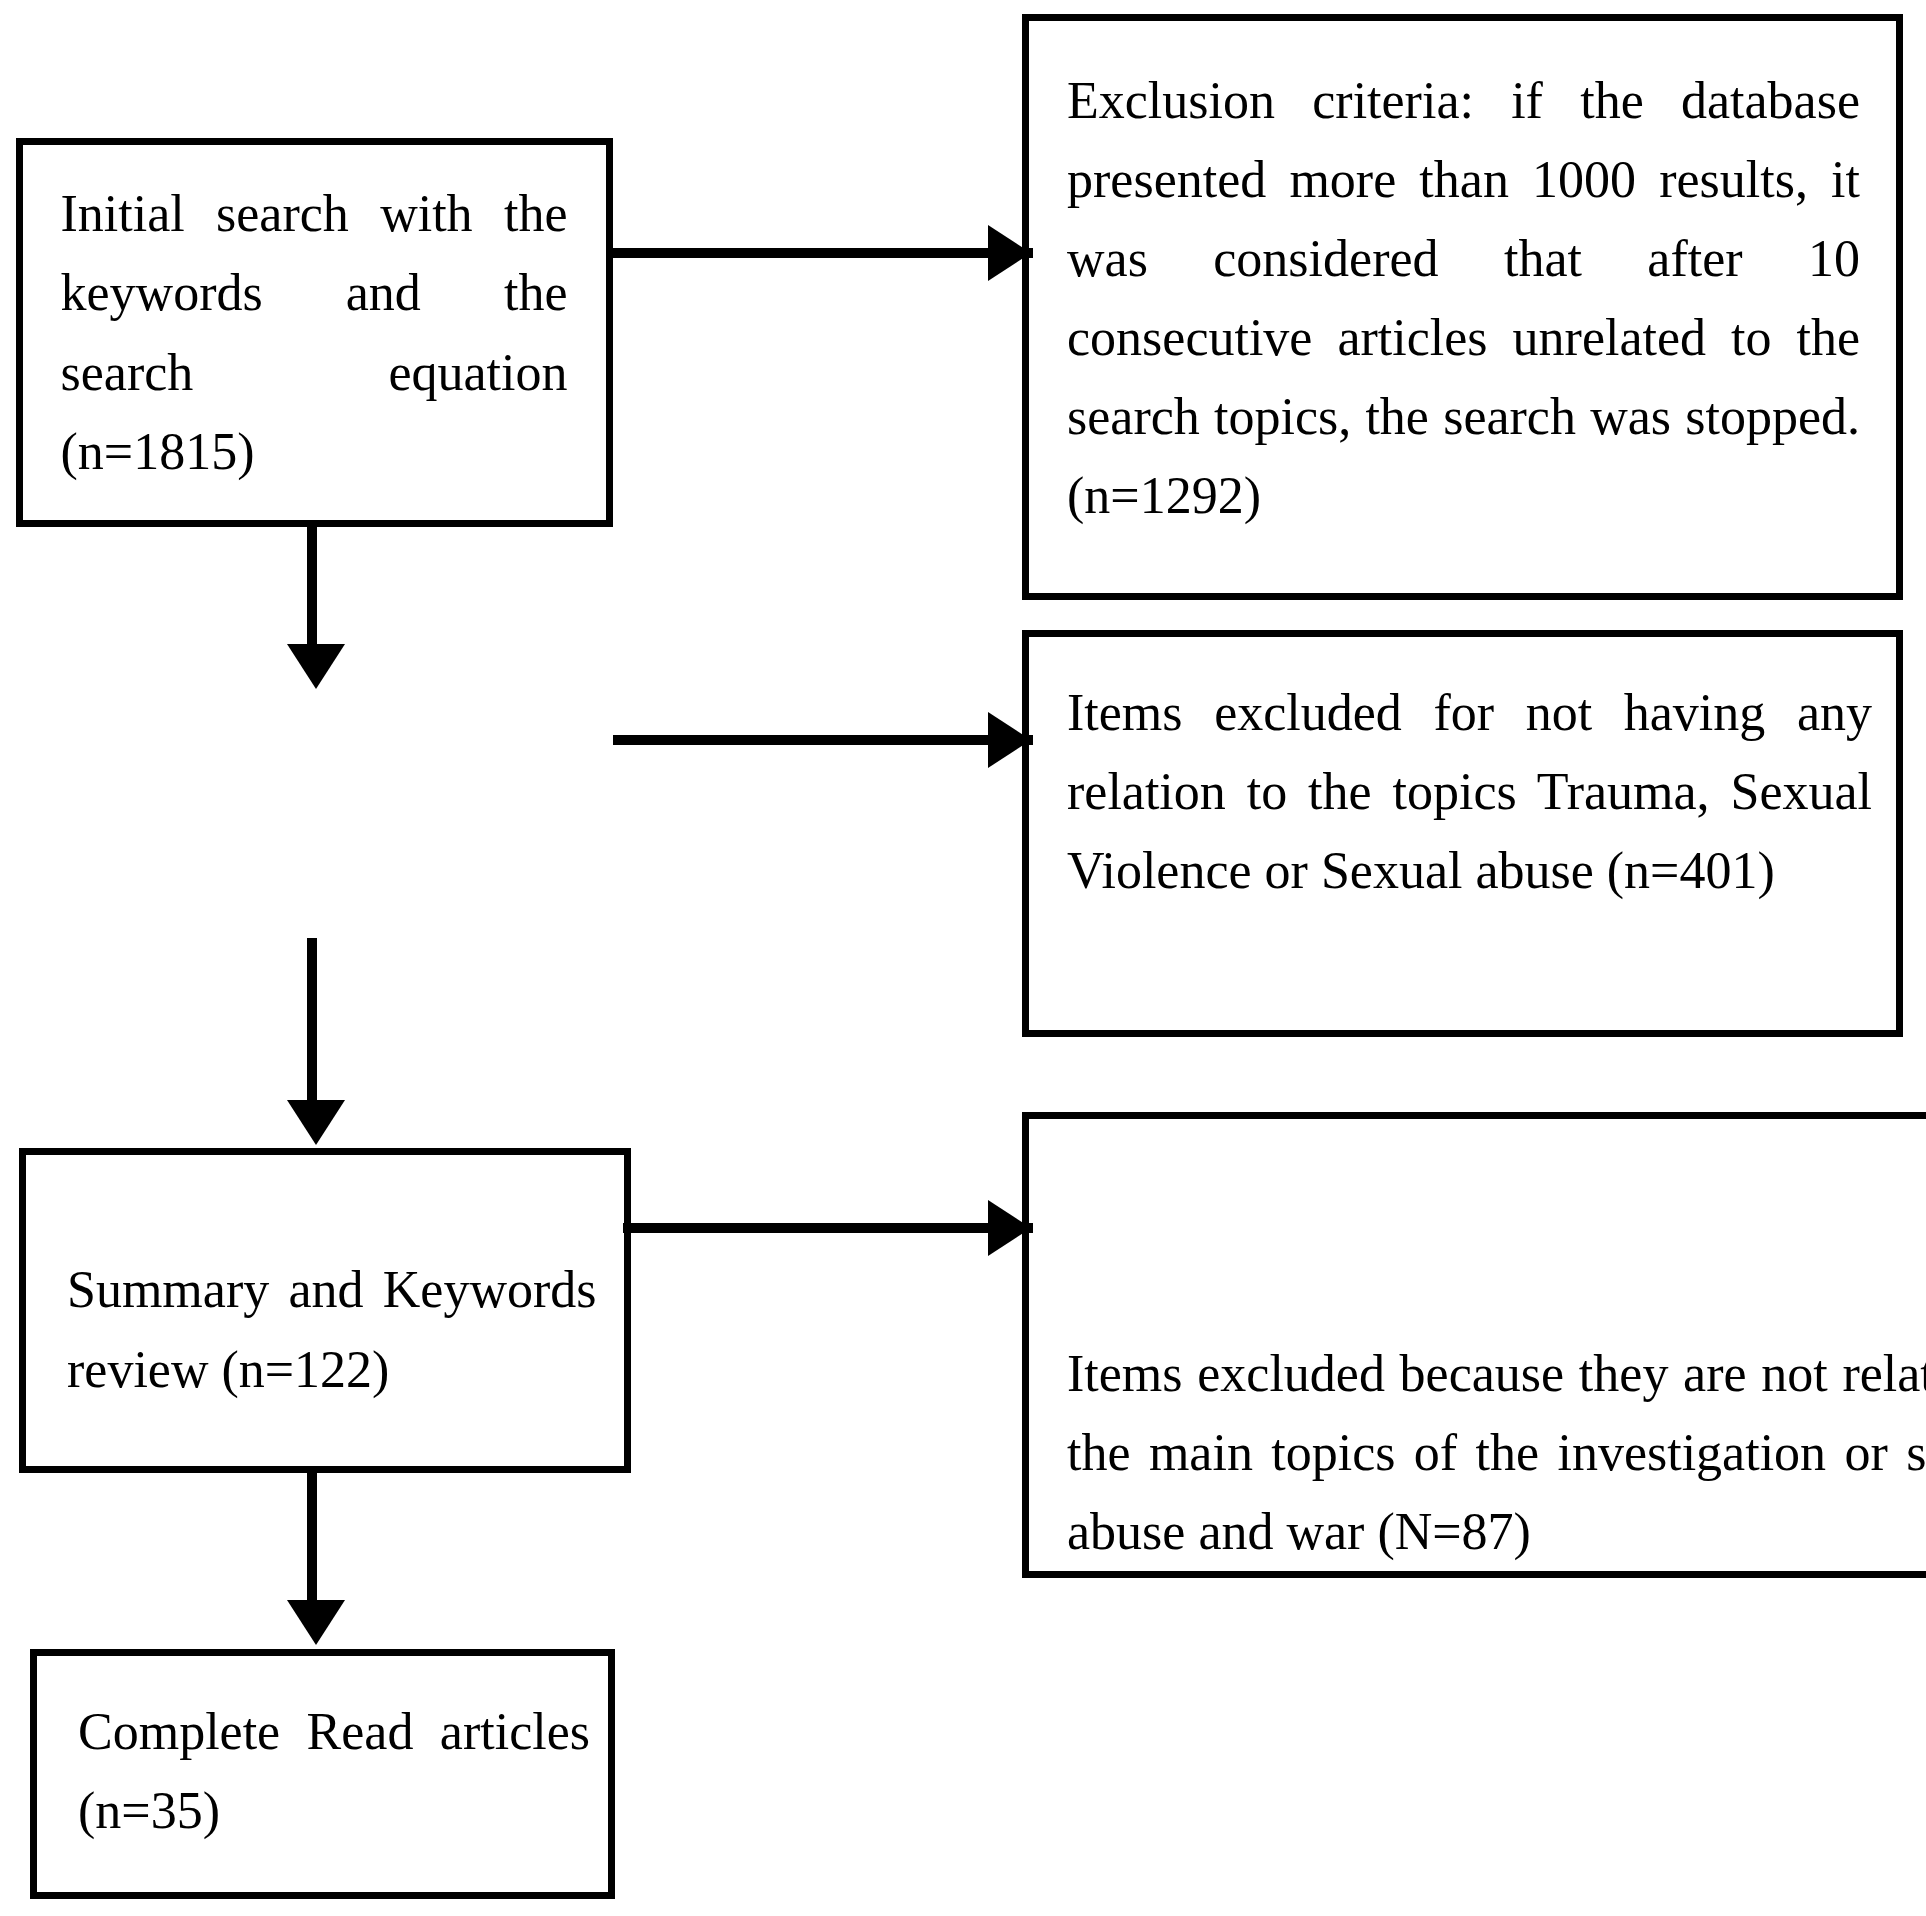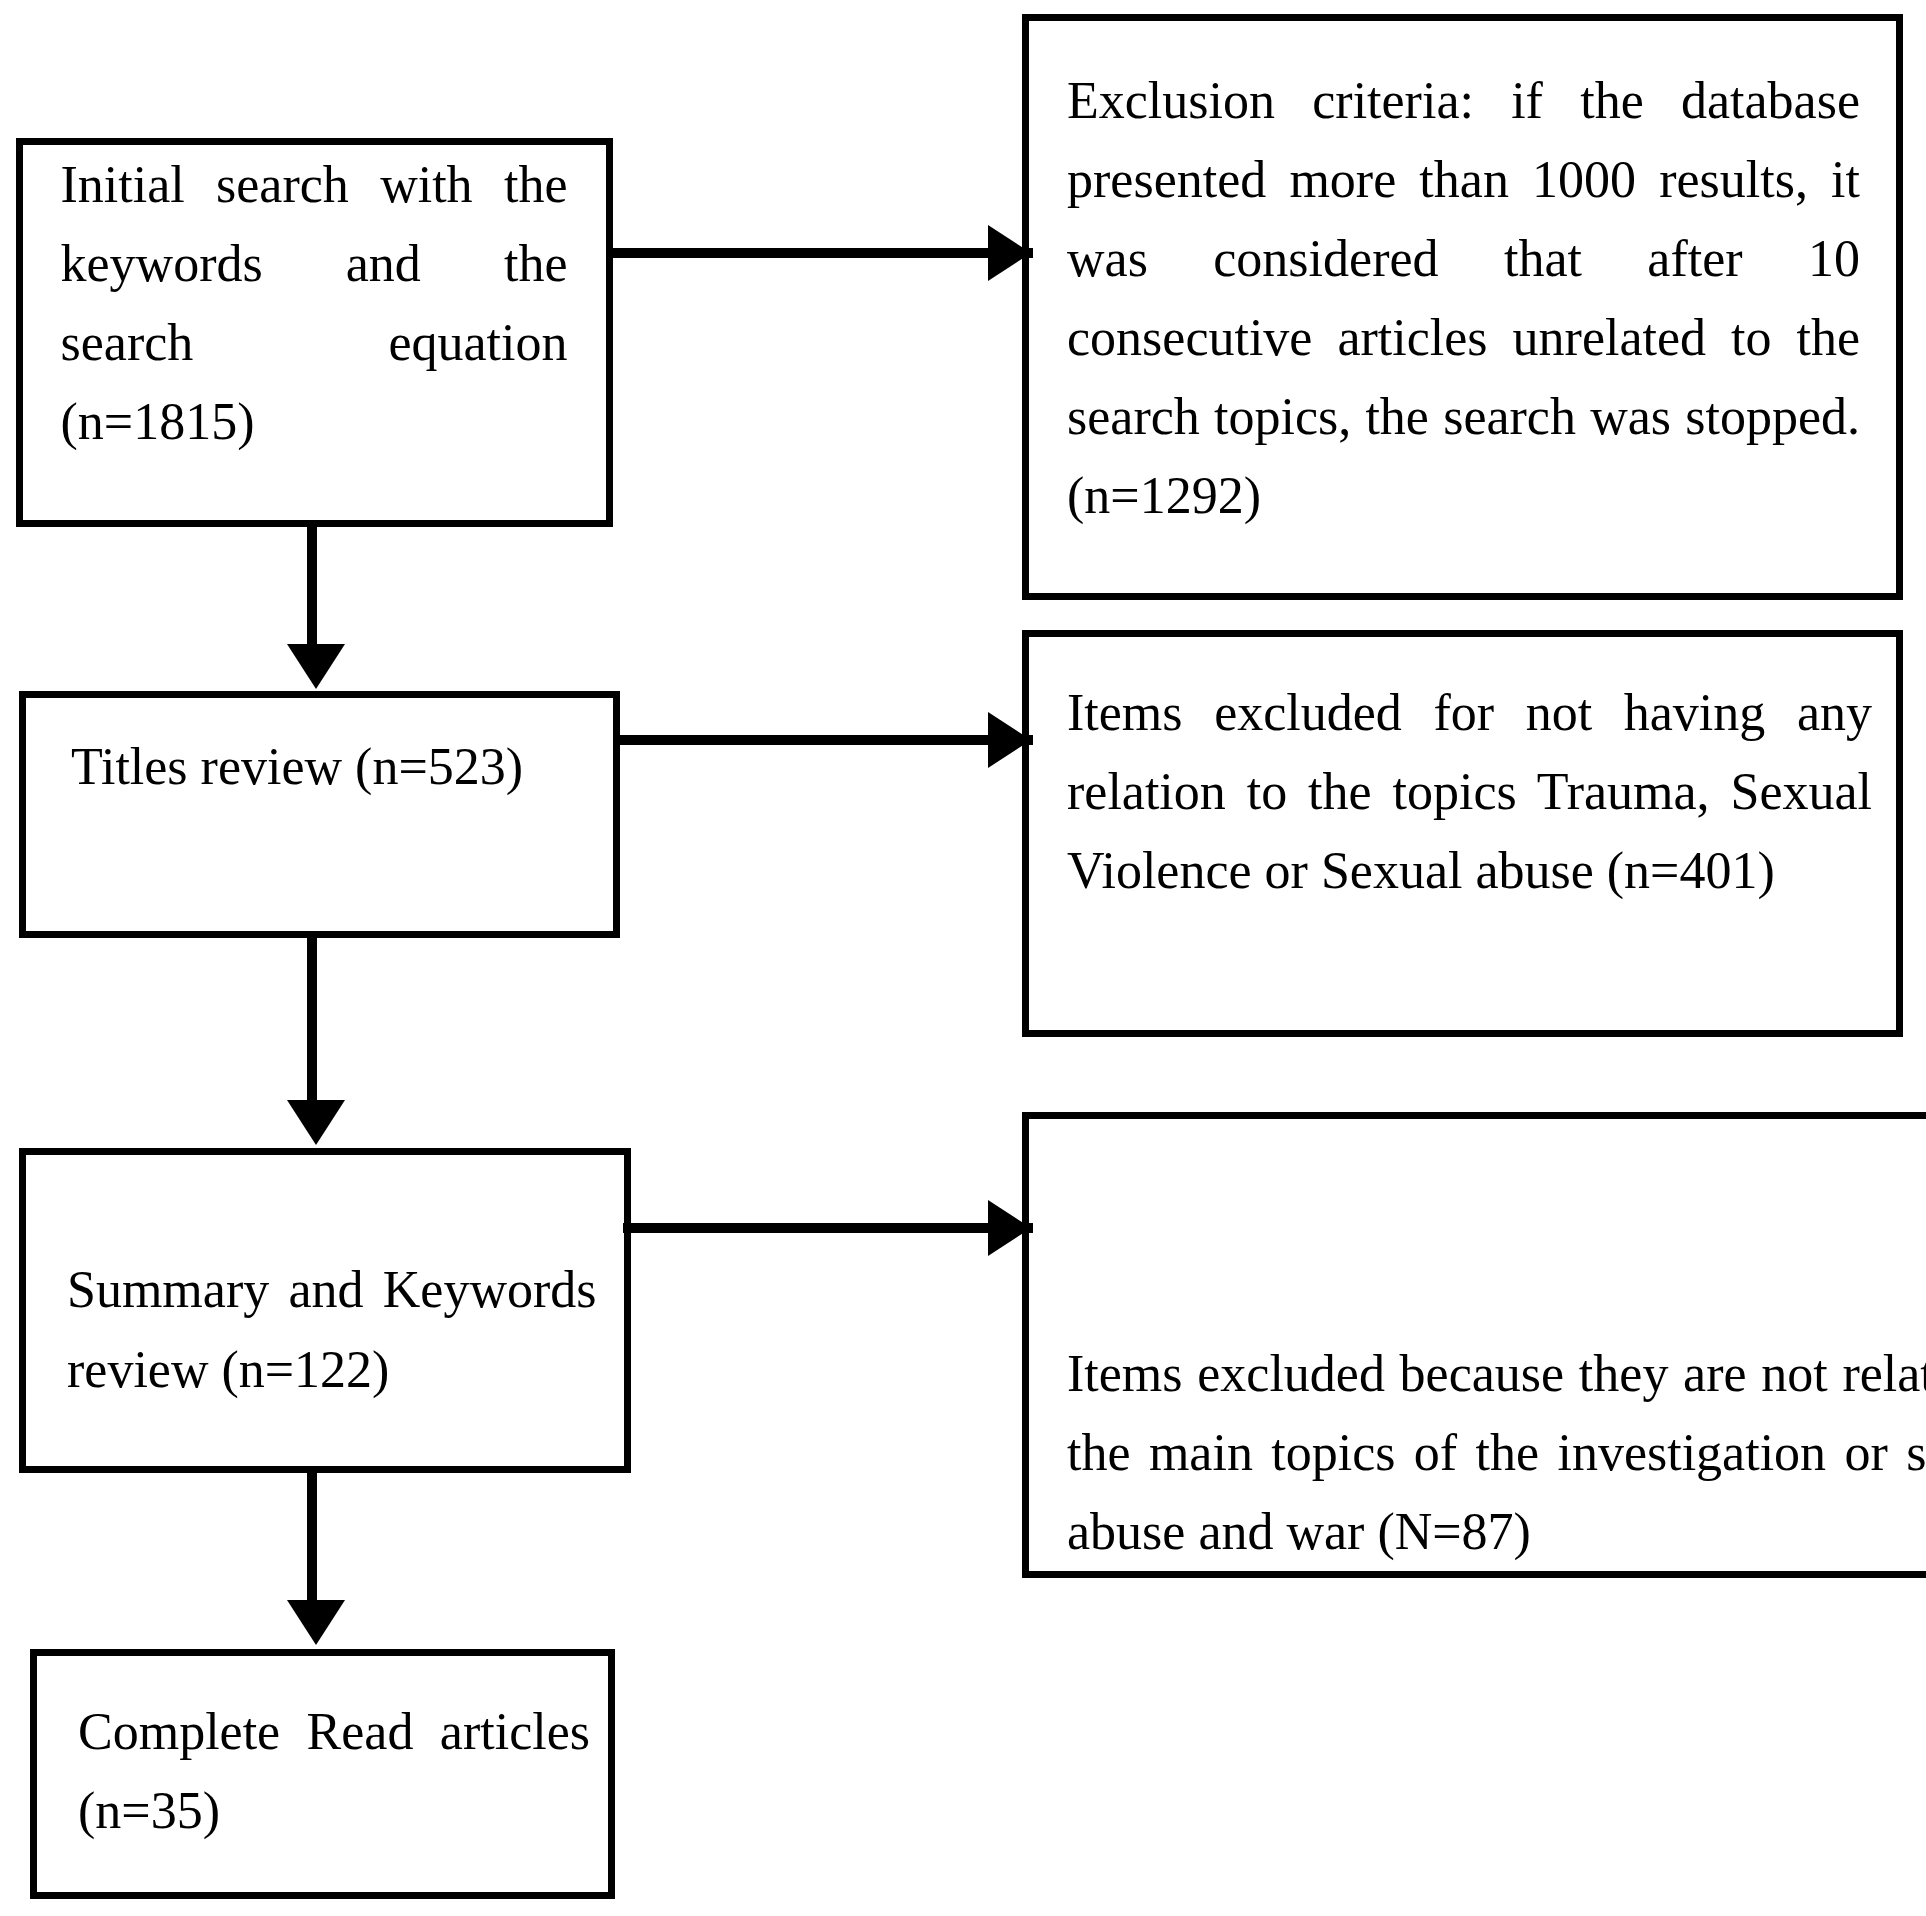--- a/index.html
+++ b/index.html
@@ -15,20 +15,21 @@
     font-family: "Liberation Serif", "DejaVu Serif", serif;
     overflow: hidden;
   }
   .box {
     position: absolute;
     box-sizing: border-box;
     border: 7.7px solid #000000;
     background: #ffffff;
     display: flex;
     flex-direction: column;
+    justify-content: center;
   }
   .box .txt {
     color: #000000;
     font-size: 52px;
     line-height: 1.52;
     text-align: justify;
     text-align-last: left;
     -moz-text-align-last: left;
     hyphens: none;
     padding: 0 22.4px;
@@ -110,23 +111,20 @@
 </style>
 </head>
 <body>
 
 <div id="stage">
 
   <div class="box justify" id="box-initial-search">
     <div class="txt">Initial search with the keywords and the search equation (n=1815)</div>
   </div>
 
-  <div class="box plain" id="box-titles-review">
-    <div class="txt">Titles review (n=523)</div>
-  </div>
 
   <div class="box justify" id="box-summary-keywords">
     <div class="txt">Summary and Keywords review (n=122)</div>
   </div>
 
   <div class="box justify" id="box-complete-read">
     <div class="txt">Complete Read articles (n=35)</div>
   </div>
 
   <div class="box justify" id="box-exclusion-criteria">

